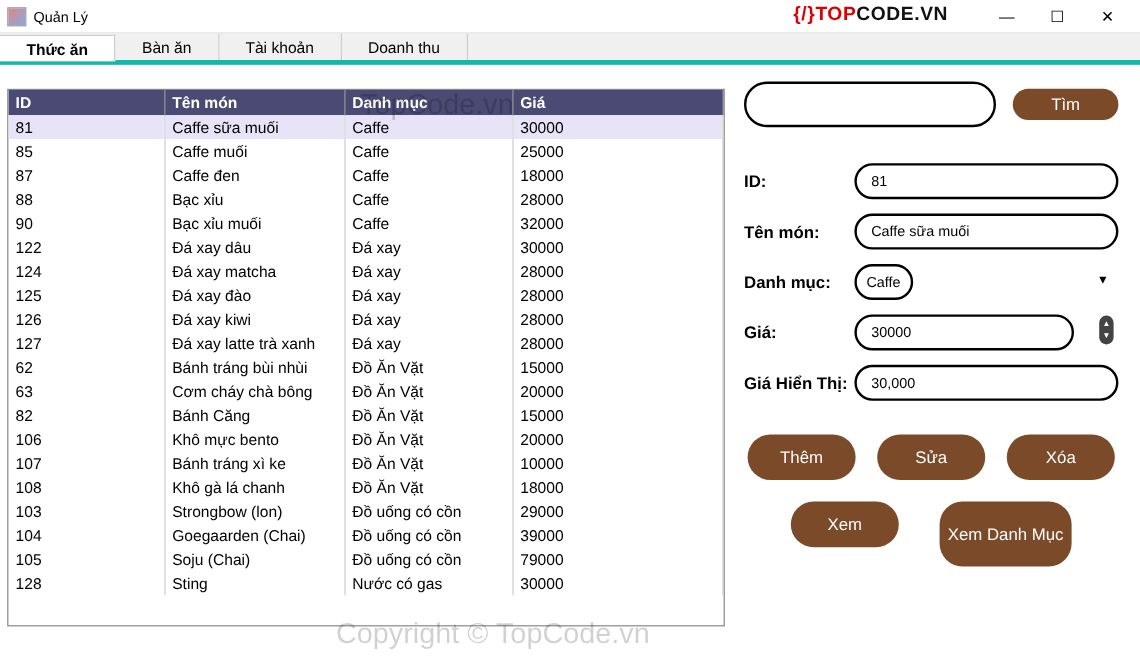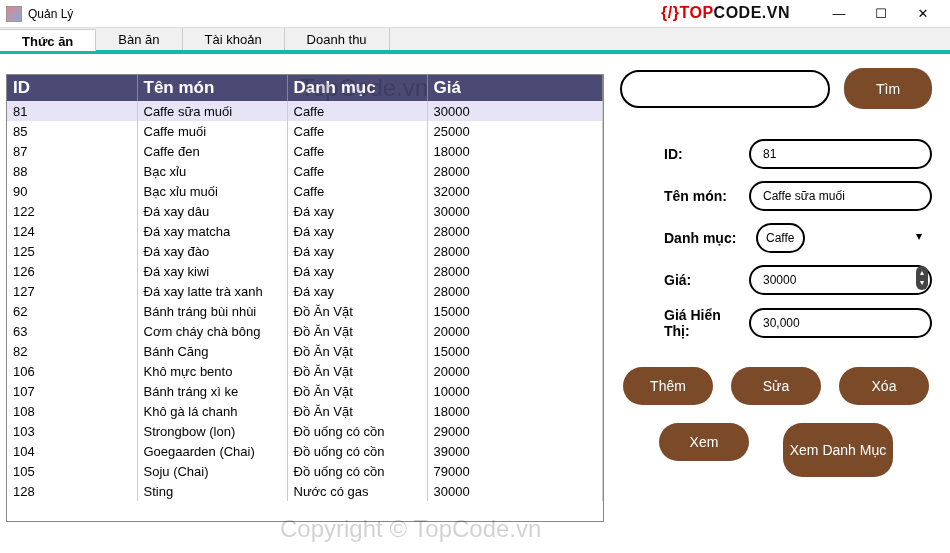--- a/index.html
+++ b/index.html
@@ -23,35 +23,35 @@
 .content { display: flex; height: calc(100% - 54px); }
 .left { flex: 1; padding: 20px 6px 6px 6px; position: relative; }
 .right { width: 340px; padding: 10px 18px 10px 10px; }
 
 .wm-text { position: absolute; color: rgba(0,0,0,0.18); font-size: 24px; font-weight: 500; pointer-events: none; z-index: 10; }
 .wm1 { top: 20px; left: 300px; }
 .wm2 { bottom: 10px; left: 280px; }
 
 .grid { border: 1px solid #888; width: 100%; height: 448px; overflow: hidden; background: #fff; font-size: 13px; }
 .grid table { width: 100%; border-collapse: collapse; }
-.grid th { background: #4a4a75; color: #fff; text-align: left; padding: 3px 6px; font-weight: bold; border-right: 1px solid #888; font-size: 17px; }
+.grid th { background: #4a4a75; color: #fff; text-align: left; padding: 3px 6px; font-weight: bold; border-right: 1px solid #888; font-size: 13px; }
 .grid td { padding: 1px 6px; border-right: 1px solid #ccc; height: 20px; white-space: nowrap; overflow: hidden; }
 .grid tr.selected td { background: #e8e4f8; }
 .grid .col-id { width: 130px; }
 .grid .col-name { width: 150px; }
 .grid .col-cat { width: 140px; }
 .grid .col-price { }
 
 .search-row { display: flex; gap: 14px; align-items: center; margin-bottom: 30px; margin-top: 4px; }
 .search-input { flex: 1; height: 38px; border: 2px solid #000; border-radius: 19px; padding: 0 14px; font-size: 13px; }
 .btn-brown { background: #7a4a29; color: #fff; border: none; border-radius: 19px; cursor: pointer; font-size: 14px; }
-.btn-search { width: 88px; height: 41px; }
+.btn-search { width: 88px; height: 26px; }
 
 .form-row { display: flex; align-items: center; margin-bottom: 12px; }
-.form-row label { width: 92px; font-weight: bold; font-size: 14px; margin-left: 44px; }
+.form-row label { width: 92px; font-weight: bold; font-size: 14px; }
 .form-input { flex: 1; height: 30px; border: 2px solid #000; border-radius: 15px; padding: 0 12px; font-size: 12px; background: #fff; }
 .form-select { flex: 1; height: 30px; border: 2px solid #000; border-radius: 15px; padding: 0 8px; font-size: 12px; background: #fff; appearance: none; position: relative; }
 .select-wrap { flex: 1; position: relative; }
 .select-wrap::after { content: "▾"; position: absolute; right: 10px; top: 6px; pointer-events: none; font-size: 12px; }
 .spinner-wrap { flex: 1; position: relative; }
 .spinner-wrap::after { content: "▴\A▾"; white-space: pre; position: absolute; right: 4px; top: 1px; font-size: 8px; line-height: 10px; background: #444; color: #fff; padding: 2px 4px; border-radius: 10px; pointer-events: none; }
 
 .btn-row { display: flex; gap: 18px; justify-content: center; margin-top: 28px; }
 .btn-row2 { display: flex; gap: 34px; justify-content: center; margin-top: 18px; }
 .btn-action { width: 90px; height: 38px; }

